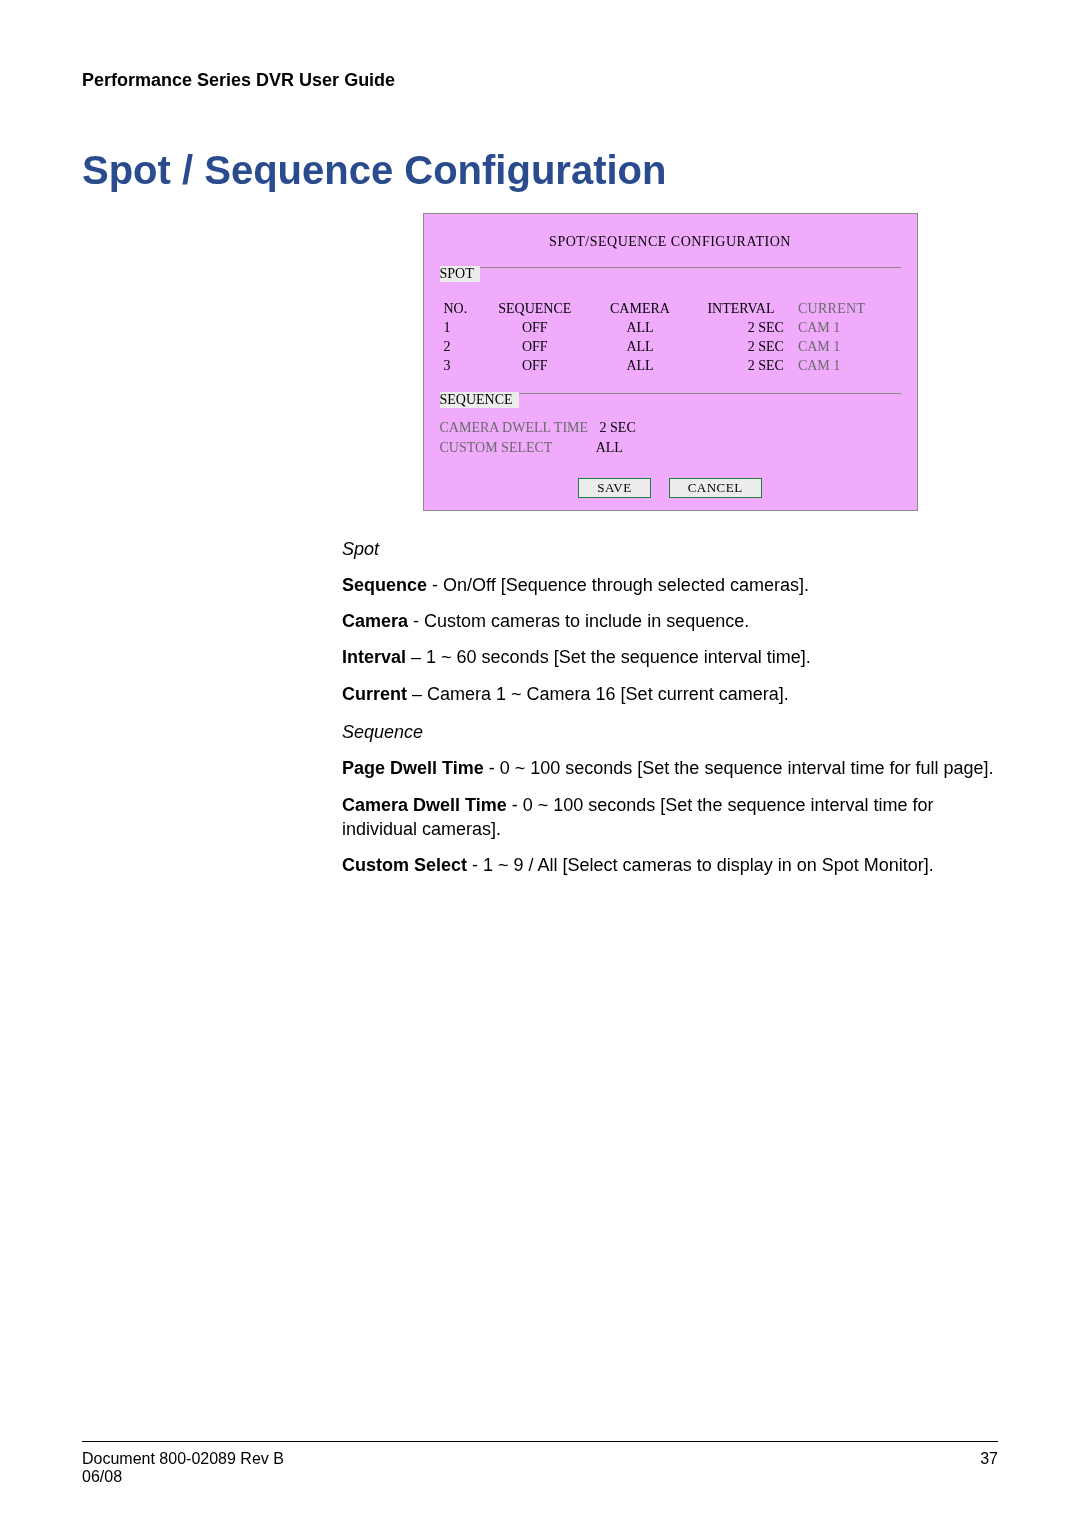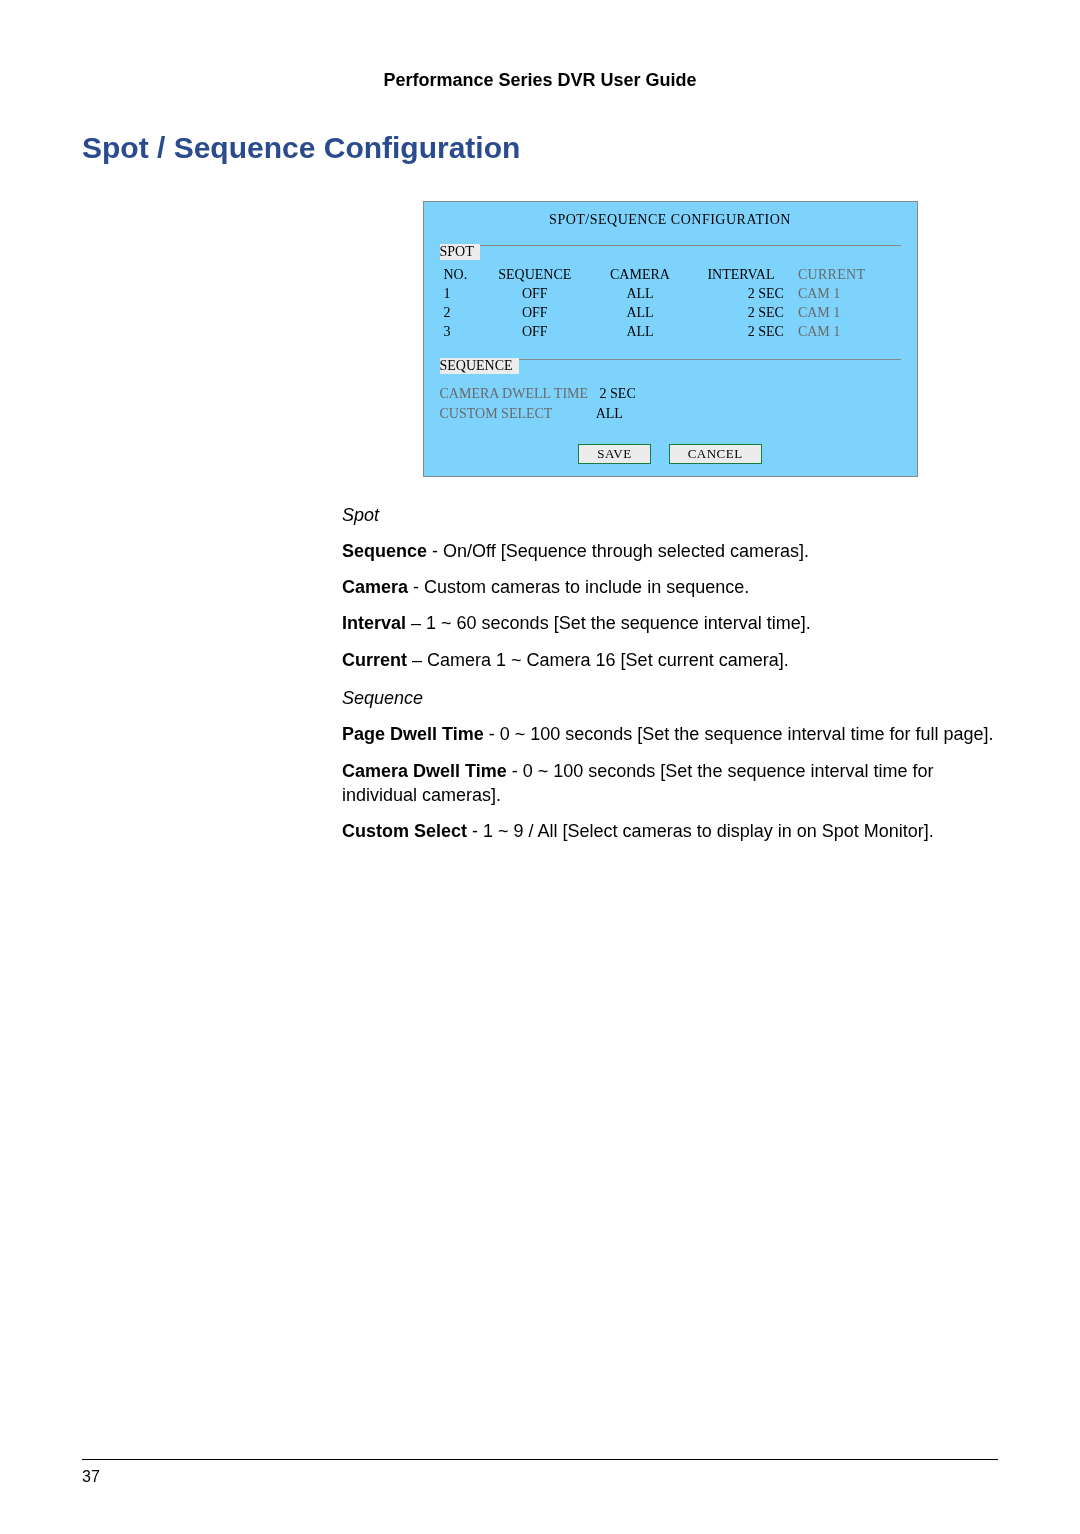--- a/index.html
+++ b/index.html
@@ -1,43 +1,43 @@
 <!DOCTYPE html>
 <html><head>
 <meta charset="utf-8">
 <style>
 * { box-sizing: border-box; margin: 0; padding: 0; }
 html, body { width: 1080px; height: 1534px; background: #ffffff; font-family: Arial, Helvetica, sans-serif; color: #000; }
 .page { position: relative; width: 1080px; height: 1534px; padding: 70px 82px 0 82px; }
-.top-header { text-align: center; font-weight: bold; font-size: 18px; margin-bottom: 40px; }
-.section-heading { font-size: 30px; font-weight: bold; color: #2a4b8d; margin-bottom: 36px; }
+.top-header { text-align: left; font-weight: bold; font-size: 18px; margin-bottom: 57px; }
+.section-heading { font-size: 40px; font-weight: bold; color: #2a4b8d; margin-bottom: 20px; }
 
 
 .osd-wrap { display: flex; justify-content: center; margin-bottom: 26px; }
 .osd {
   border: 1px solid #8a8a8a;
-  background: #7dd3fc;
+  background: #f0abfc;
   width: 495px;
-  padding: 10px 16px 10px 16px;
+  padding: 20px 16px 10px 16px;
   font-family: "Georgia", "Times New Roman", serif;
   font-size: 14px;
 }
 .osd-title { text-align: center; letter-spacing: 0.5px; margin-bottom: 10px; }
 .grp { position: relative; margin: 6px 0 8px 0; padding-top: 8px; }
 .grp-label {
   display: inline-block; padding-right: 6px; background: #ececec;
   position: relative; top: -2px;
 }
 .grp-line {
   position: absolute; top: 7px; left: 0; right: 0; height: 0;
   border-top: 1px solid #888; z-index: 0;
 }
 .grp-label-wrap { position: relative; z-index: 1; }
 
-.tbl { width: 100%; margin-top: 4px; border-collapse: collapse; }
+.tbl { width: 100%; margin-top: 16px; border-collapse: collapse; }
 .tbl th, .tbl td { font-weight: normal; text-align: center; padding: 0 4px; line-height: 1.35; }
 .tbl th:first-child, .tbl td:first-child { text-align: left; width: 38px; }
 .tbl th:nth-child(5), .tbl td:nth-child(5) { color: #6a6a6a; text-align: left; }
 .tbl th { color: #000; }
 .tbl td:nth-child(4) { text-align: right; padding-right: 10px; }
 .tbl th:nth-child(5) { letter-spacing: 0.3px; }
 
 .seq-grp { margin-top: 10px; }
 .seq-row { margin: 4px 0; }
 .seq-row .lbl { color: #6a6a6a; }
@@ -167,17 +167,21 @@
       </p>
       <p>
         <b>Custom Select</b><span> - 1 ~ 9 / All [Select cameras to display in on Spot Monitor].</span>
       </p>
     </div>
   </div>
 
   <div class="footer">
     <hr class="footer-rule">
     <div class="footer-row">
+      <div>
+        <div>Document 800-02089  Rev B</div>
+        <div>06/08</div>
+      </div>
       <div>37</div>
     </div>
   </div>
 
 </div>
 
 </body></html>

